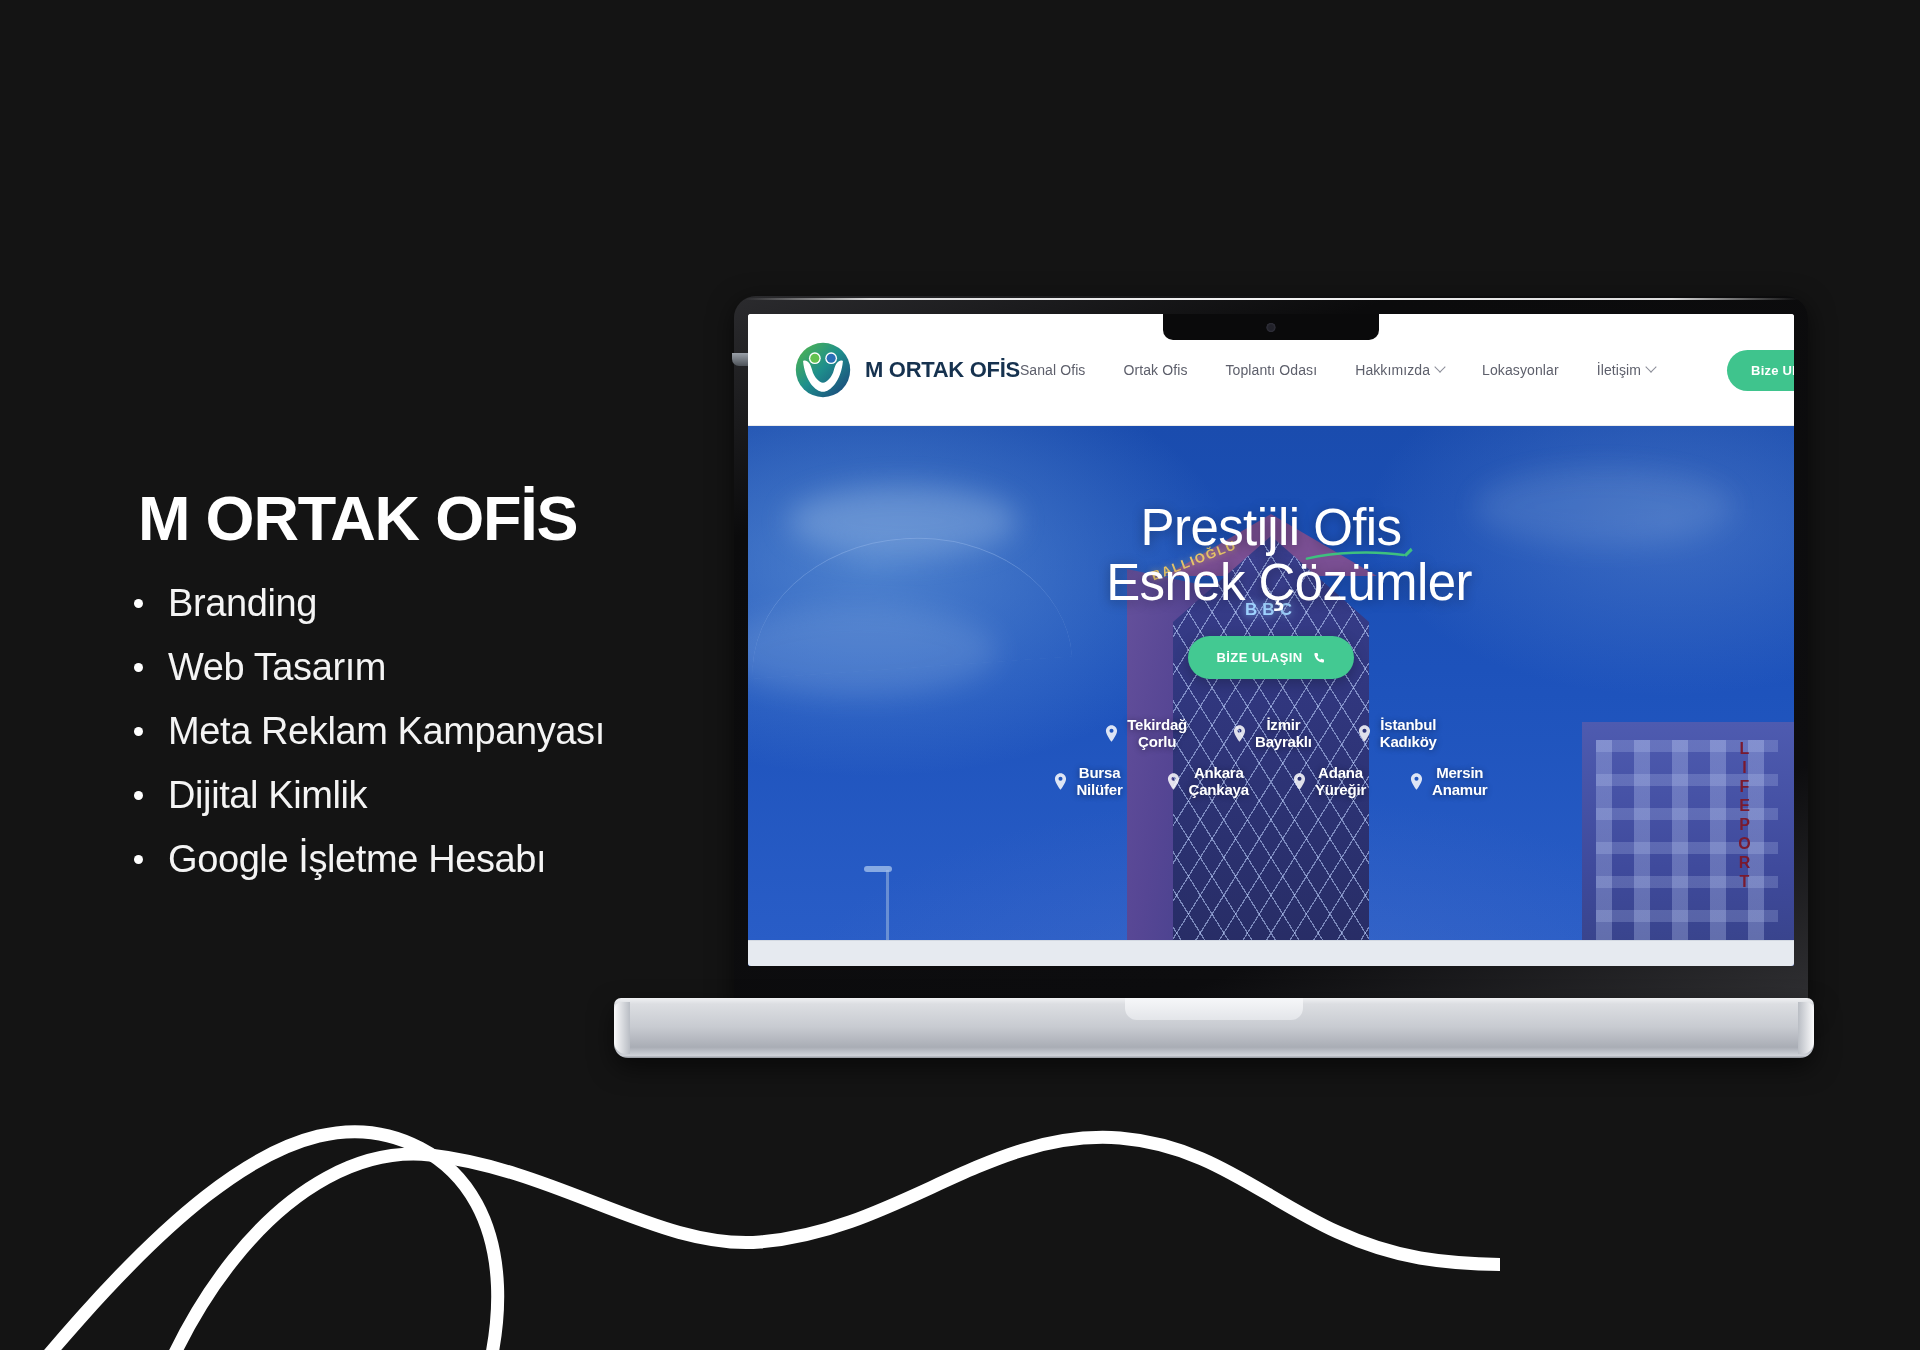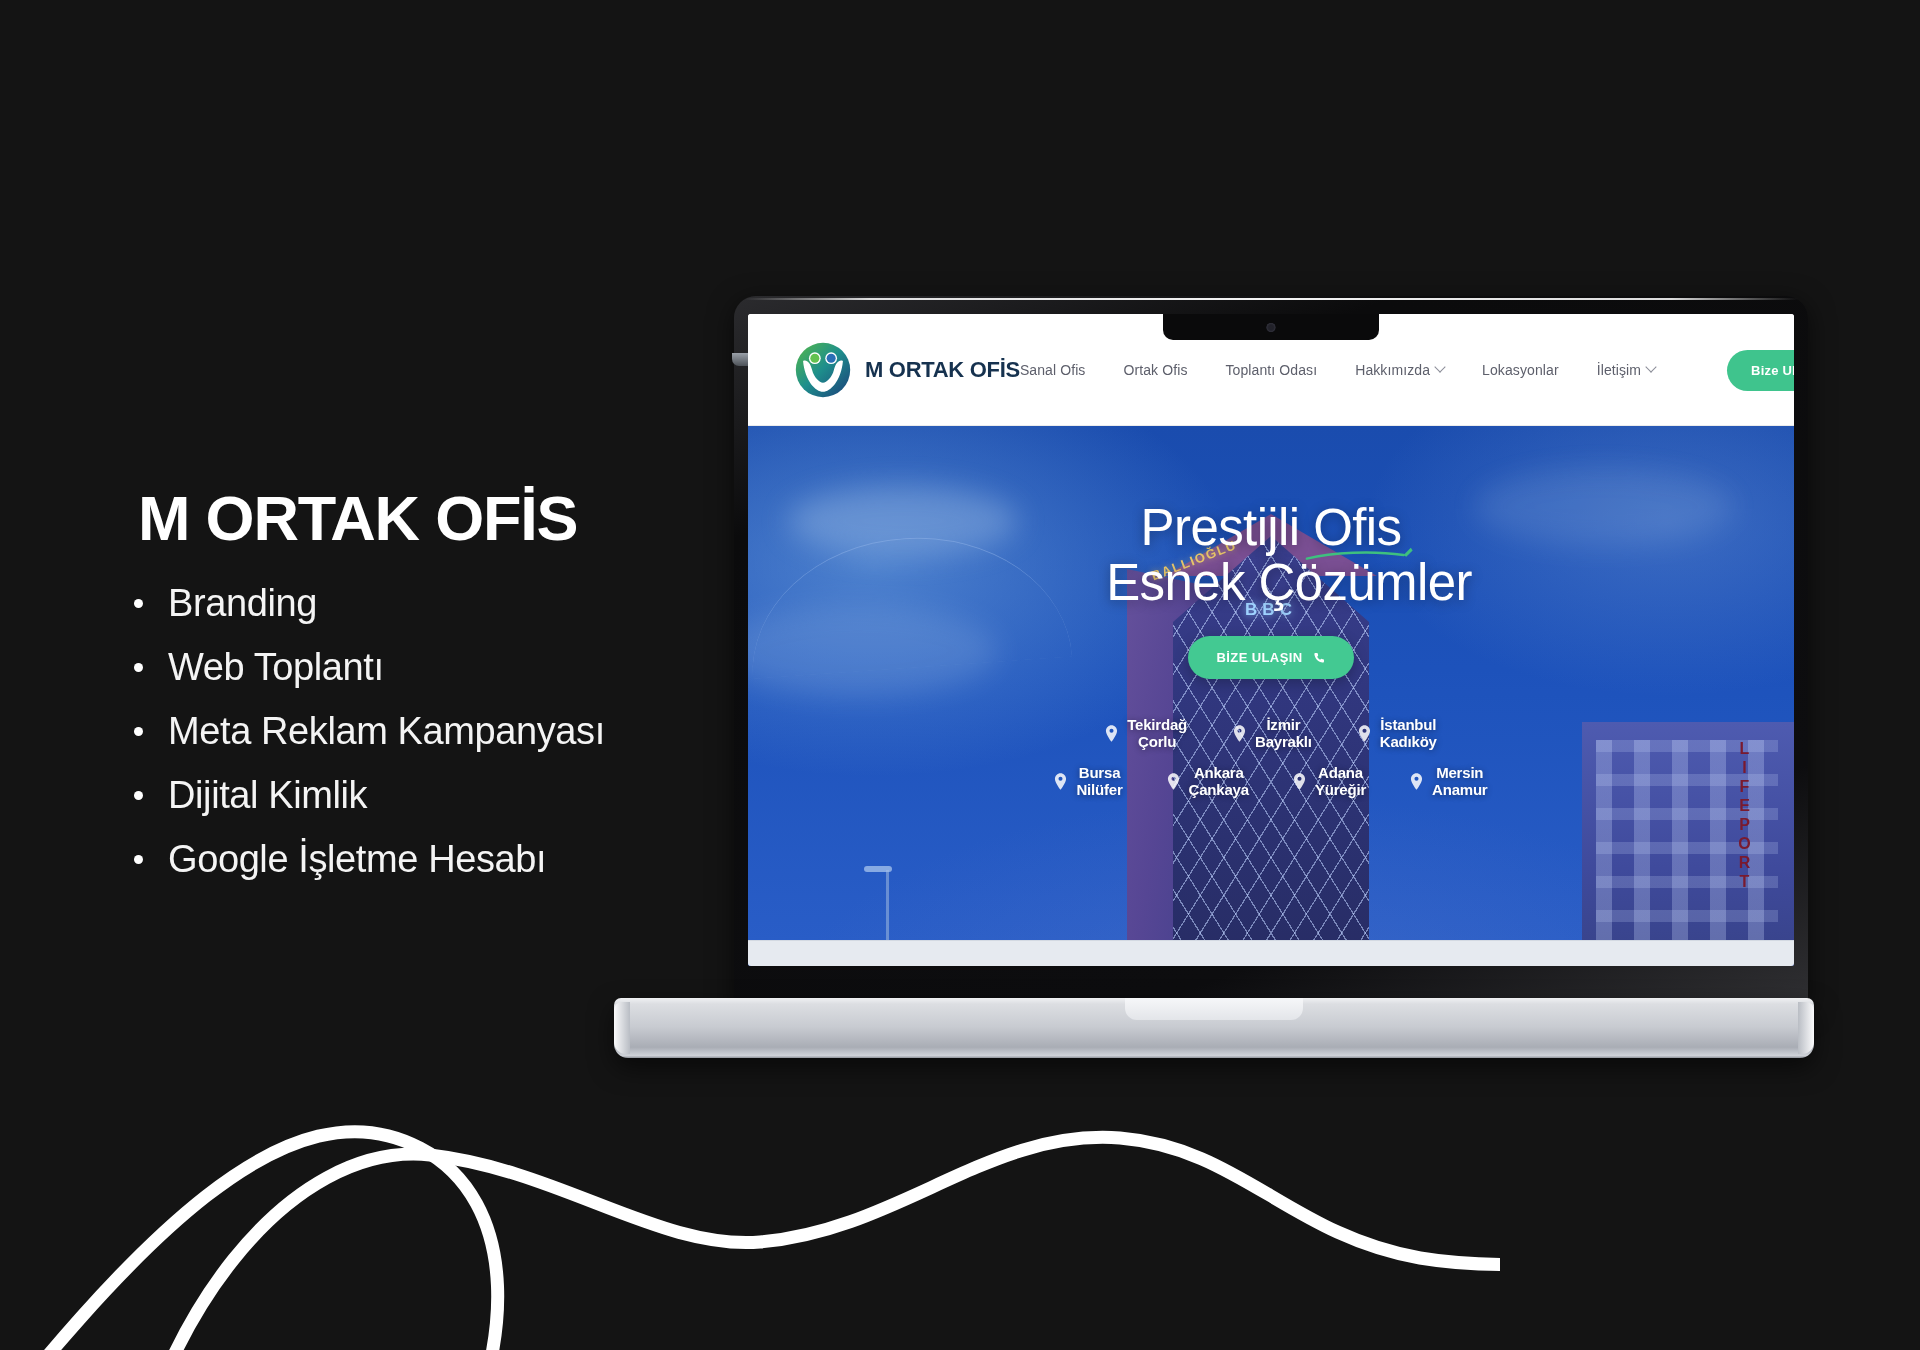--- a/index.html
+++ b/index.html
@@ -450,21 +450,21 @@
 <div class="left-panel">
   <h1 class="project-title">M ORTAK OFİS</h1>
 
   <ul class="service-list">
     <li>
       <span class="bullet"></span>
       <span>Branding</span>
     </li>
     <li>
       <span class="bullet"></span>
-      <span>Web Toplantı</span>
+      <span>Web Tasarım</span>
     </li>
     <li>
       <span class="bullet"></span>
       <span>Meta  Reklam Kampanyası</span>
     </li>
     <li>
       <span class="bullet"></span>
       <span>Dijital Kimlik</span>
     </li>
     <li>

